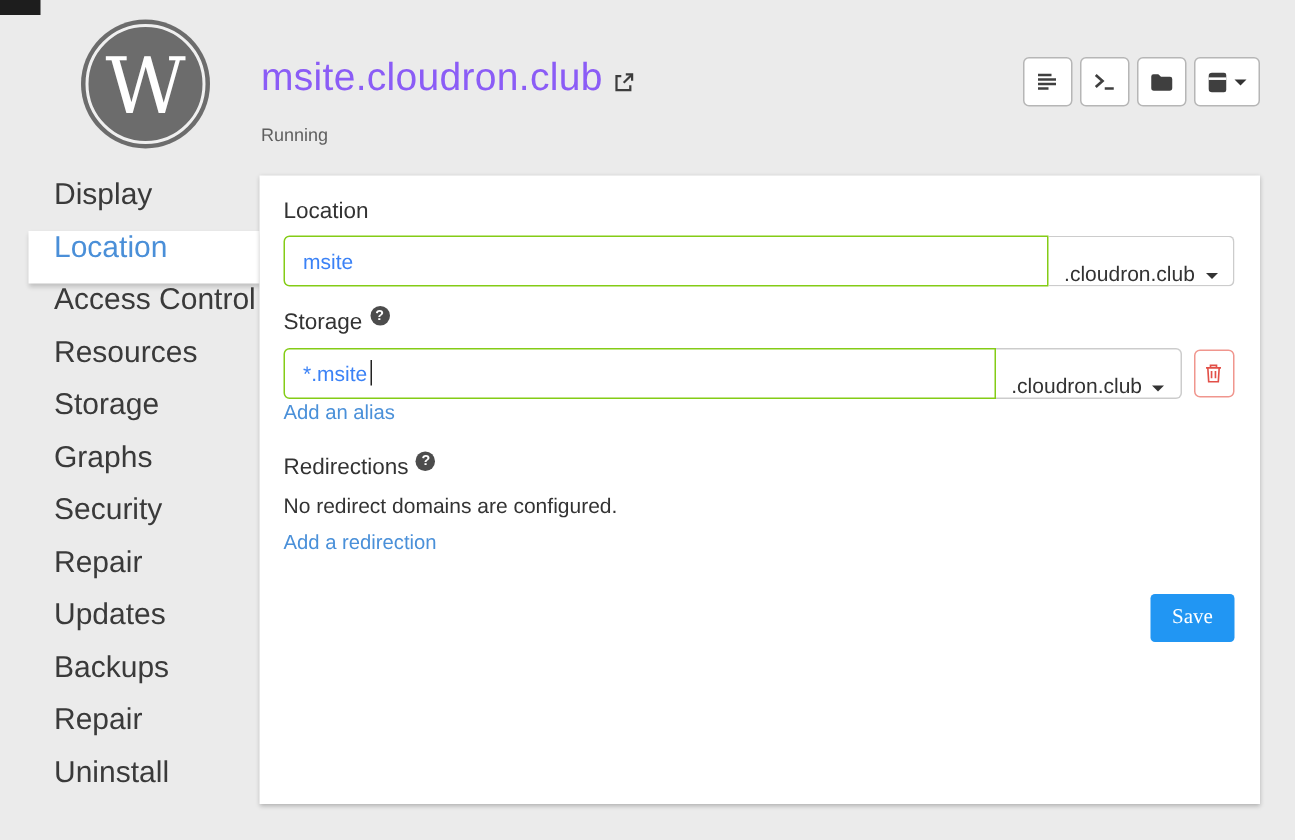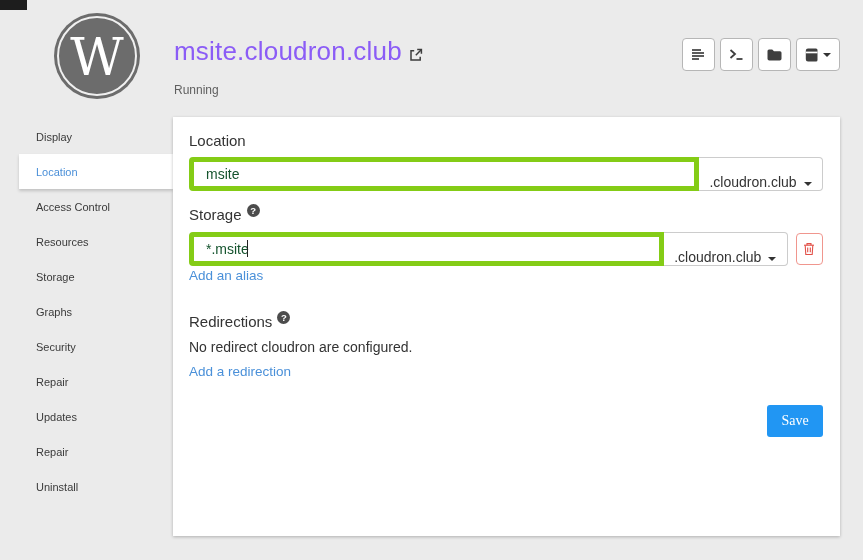--- a/index.html
+++ b/index.html
@@ -16,55 +16,55 @@
                color:#8b5cf6; letter-spacing:.2px; display:flex; align-items:flex-start; gap:7px; }
   .ext-icon { margin-top:2px; cursor:pointer; }
   .app-status { position:absolute; left:174px; top:83px; font-size:12px; color:#5f5f5f; }
 
   .toolbar { position:absolute; left:682px; top:38px; display:flex; gap:5px; }
   .tbtn { height:33px; min-width:33px; background:#fff; border:1px solid #b6b6b6; border-radius:4px;
           display:flex; align-items:center; justify-content:center; gap:5px; padding:0 8px; cursor:pointer; }
 
   
   .sidebar { position:absolute; left:0; top:119px; width:173px; }
-  .side-item { height:35px; display:flex; align-items:center; padding-left:36px;
-               font-size:11px; color:#3a3a3a; cursor:pointer; }
+  .side-item { height:35px; display:flex; align-items:flex-start; padding-left:36px;
+               font-size:20px; color:#3a3a3a; cursor:pointer; }
   .side-item.active { background:#fff; margin-left:19px; padding-left:17px; color:#4a8fd8;
                       box-shadow:0 2px 3px rgba(0,0,0,.18); }
 
   
   .panel { position:absolute; left:173px; top:117px; width:667px; height:419px; background:#fff;
            box-shadow:0 1px 3px rgba(0,0,0,.25); padding:15px 17px 0 16px; }
 
   .field-label { font-size:15px; font-weight:500; color:#333; display:flex; align-items:center; }
   .qicon { width:13px; height:13px; border-radius:50%; background:#4c4c4c; color:#fff;
            font-size:9.5px; font-weight:bold; display:inline-flex; align-items:center; justify-content:center;
            margin-left:5px; transform:translateY(-4px); cursor:pointer; }
 
   .igroup { display:flex; height:34px; }
   .igroup .txt { flex:1; position:relative; }
-  .igroup input { width:100%; height:34px; border:5px solid #84cc16; border-radius:4px 0 0 4px;
-                  padding:0 12px; font-size:14px; color:#14532d; outline:none; }
+  .igroup input { width:100%; height:34px; border:1px solid #84cc16; border-radius:4px 0 0 4px;
+                  padding:0 12px; font-size:14px; color:#3b82f6; outline:none; }
   .domain-btn { width:124px; height:34px; background:#fff; border:1px solid #ccc; border-left:none;
                 border-radius:0 4px 4px 0; font-size:14px; color:#333; display:flex; align-items:flex-end;
                 justify-content:center; gap:7px; cursor:pointer; font-family:inherit; }
   .caret { width:0; height:0; border:4px solid transparent; border-top-color:#333; margin-top:4px; }
 
   .loc-group { margin-top:8px; margin-bottom:15px; }
 
   .alias-section-label { margin-bottom:9px; }
   .alias-row { display:flex; align-items:center; }
   .alias-row .igroup { width:641px;border-radius:13px; }
   .tcursor { position:absolute; left:58px; top:8px; width:1px; height:17px; background:#222; }
   .trash-btn { width:29px; height:32px; background:#fff; border:1px solid #f0968e; border-radius:4px;
                margin-left:8px; display:flex; align-items:center; justify-content:center; cursor:pointer; }
 
   .link { display:inline-block; color:#4a90d9; font-size:13.5px; cursor:pointer; text-decoration:none; }
   .add-alias { margin-top:1px; }
-  .redir-label { margin-top:29px; }
+  .redir-label { margin-top:19px; }
   .redir-empty { margin-top:9px; font-size:14px; color:#333; }
   .add-redir { margin-top:9px; }
 
   .save-row { text-align:right; margin-top:25px; }
   .save-btn { width:56px; height:32px; background:#2196f3; color:#fff; border:none; border-radius:3px;
               font-size:14px; font-family:Liberation Serif, serif; cursor:pointer; }
 </style>
 </head>
 <body>
 
@@ -143,20 +143,23 @@
         <span>Graphs</span>
       </div>
     <div class="side-item">
         <span>Security</span>
       </div>
     <div class="side-item">
         <span>Repair</span>
       </div>
     <div class="side-item">
         <span>Updates</span>
+      </div>
+    <div class="side-item">
+        <span>Backups</span>
       </div>
     <div class="side-item">
         <span>Repair</span>
       </div>
     <div class="side-item">
         <span>Uninstall</span>
       </div>
   </div>
 
   <div class="panel">
@@ -199,21 +202,21 @@
           </g>
         </svg>
       </button>
     </div>
     <a class="link add-alias">Add an alias</a>
 
     <div class="field-label redir-label">
       <span>Redirections</span>
       <span class="qicon">?</span>
     </div>
-    <div class="redir-empty">No redirect cloudron are configured.</div>
+    <div class="redir-empty">No redirect domains are configured.</div>
     <a class="link add-redir">Add a redirection</a>
 
     <div class="save-row">
       <button class="save-btn">Save</button>
     </div>
 
   </div>
 </div>
 
 </body></html>

